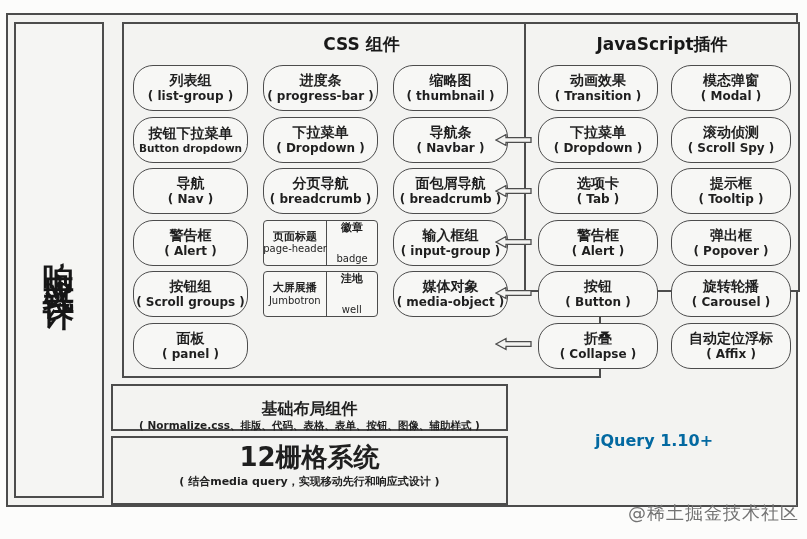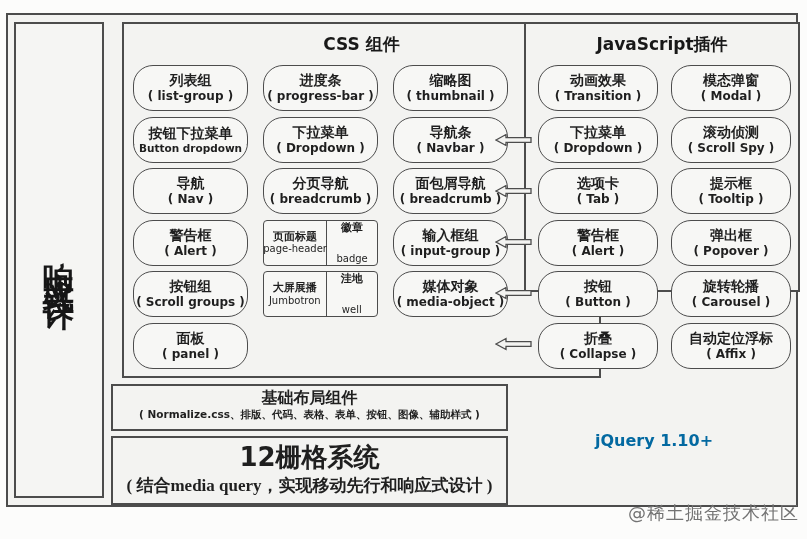--- a/index.html
+++ b/index.html
@@ -50,25 +50,25 @@
   .box.split .cell.c0{width:55%;border-right:1.4px solid #4c4c4c;}
   .box.split .cell.c1{width:45%;justify-content:space-between;}
   .box.split .zh{font-size:11px;font-weight:bold;}
   .box.split .en{font-size:10px;font-weight:normal;}
   .arrow{position:absolute;left:495px;width:37px;height:14px;z-index:6;}
   .bottom-box{
     position:absolute;left:111px;width:397px;border:2px solid #4c4c4c;
     background:#f3f3f1;box-sizing:border-box;text-align:center;
   }
   .base-box{top:384px;height:47px;}
-  .base-box .bb-title{font-size:16px;font-weight:bold;margin-top:2px;line-height:1.2;}
+  .base-box .bb-title{font-size:16px;font-weight:bold;margin-top:13px;line-height:1.2;}
   .base-box .bb-sub{font-size:10.5px;font-weight:bold;margin-top:1px;}
   .grid-box{top:436px;height:69px;}
   .grid-box .bb-title{font-size:26px;font-weight:bold;margin-top:4px;line-height:1.2;}
-  .grid-box .bb-sub{font-size:17px;font-weight:bold;margin-top:1px;font-family:Liberation Serif, serif;}
+  .grid-box .bb-sub{font-size:11px;font-weight:bold;margin-top:1px;}
   .jquery-note{
     position:absolute;left:516px;top:431px;width:276px;text-align:center;
     font-size:16px;font-weight:bold;color:#0369a1;
   }
   .watermark{
     position:absolute;right:8px;top:501px;font-size:18px;color:#737373;
     letter-spacing:1px;z-index:10;
   }
 </style>
 </head>

